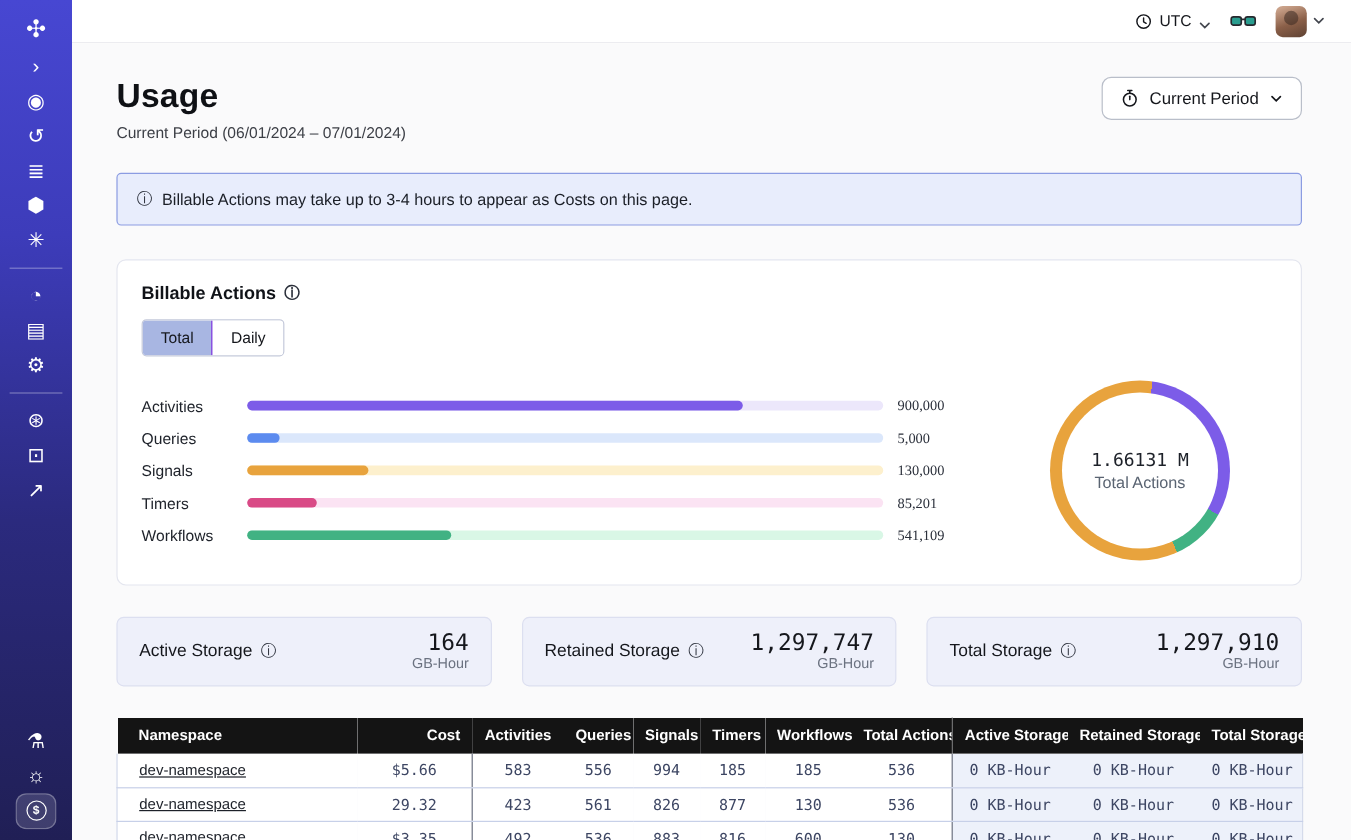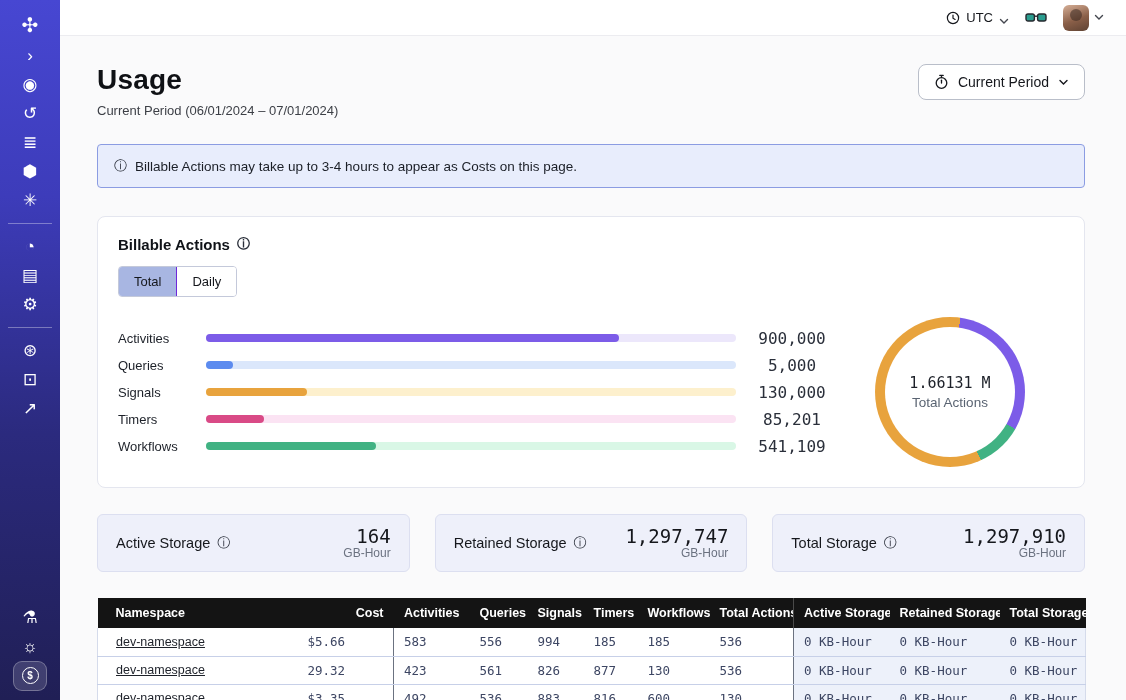--- a/index.html
+++ b/index.html
@@ -55,21 +55,21 @@
   .tab { padding:7px 15px; font-size:13px; color:#15171c; cursor:pointer; background:#fff; }
   .tab.active { background:#a8b6e2; }
   .tab + .tab { border-left:1px solid #6d28d9; }
 
   .chart-flex { display:flex; align-items:center; margin-top:20px; }
   .bars { flex:1; min-width:0; }
   .bar-row { display:grid; grid-template-columns:76px 1fr 88px; align-items:center; gap:12px; height:27px; }
   .bar-label { font-size:13px; color:#1d2129; }
   .bar-track { height:8px; border-radius:4px; position:relative; }
   .bar-fill { height:8px; border-radius:4px; position:absolute; left:0; top:0; }
-  .bar-value { font-size:16px; color:#2a2f3a; text-align:center; }
+  .bar-value { font-size:12px; color:#2a2f3a; text-align:left;font-family:Liberation Serif, serif; }
 
   .donut-box { width:228px; display:flex; align-items:center; justify-content:center; }
   .donut { position:relative; width:150px; height:150px; border-radius:50%; }
   .donut-hole { position:absolute; inset:10px; background:#fff; border-radius:50%;
     display:flex; flex-direction:column; align-items:center; justify-content:center; gap:3px; }
   .donut-value { font-size:15px; color:#1d2129; }
   .donut-label { font-size:13.5px; color:#5a6472; }
 
   
   .storage-row { display:flex; gap:25px; margin-top:26px; }
@@ -79,21 +79,21 @@
   .storage-num { text-align:right; }
   .storage-value { font-size:19px; color:#15171c; line-height:1.1; }
   .storage-unit { font-size:12px; color:#6b7280; }
 
   
   .usage-table { margin-top:26px; width:988px; border-collapse:collapse; table-layout:fixed; }
   .usage-table th { background:#141414; color:#fff; font-size:12.5px; font-weight:600;
     height:30px; text-align:right; padding:0 10px; white-space:nowrap; overflow:hidden; }
   .usage-table th.lft { text-align:left; padding-left:18px; }
   .usage-table td { background:#fff; font-size:12.5px; color:#3d4663; height:28px;
-    text-align:left; padding:0 10px; border-bottom:1px solid #c7d0e8; white-space:nowrap; overflow:hidden; }
+    text-align:center; padding:0 10px; border-bottom:1px solid #c7d0e8; white-space:nowrap; overflow:hidden; }
   .usage-table td.lft { text-align:left; padding-left:18px; }
   .usage-table td:first-child { border-left:1px solid #d5dbeb; }
   .usage-table td:last-child { border-right:1px solid #d5dbeb; }
   .sep-l { border-left:1px solid #6b7280 !important; }
   th.sep-l { border-left:1px solid #4a4a4a !important; }
   .stor { background:#edf1fa !important; }
   .ns-link { color:#1d2129; text-decoration:underline; cursor:pointer; font-family:"Liberation Sans",sans-serif; }
   .num { font-family:"DejaVu Sans Mono", monospace; font-size:12px; }
 
   .svgi { display:block; }

